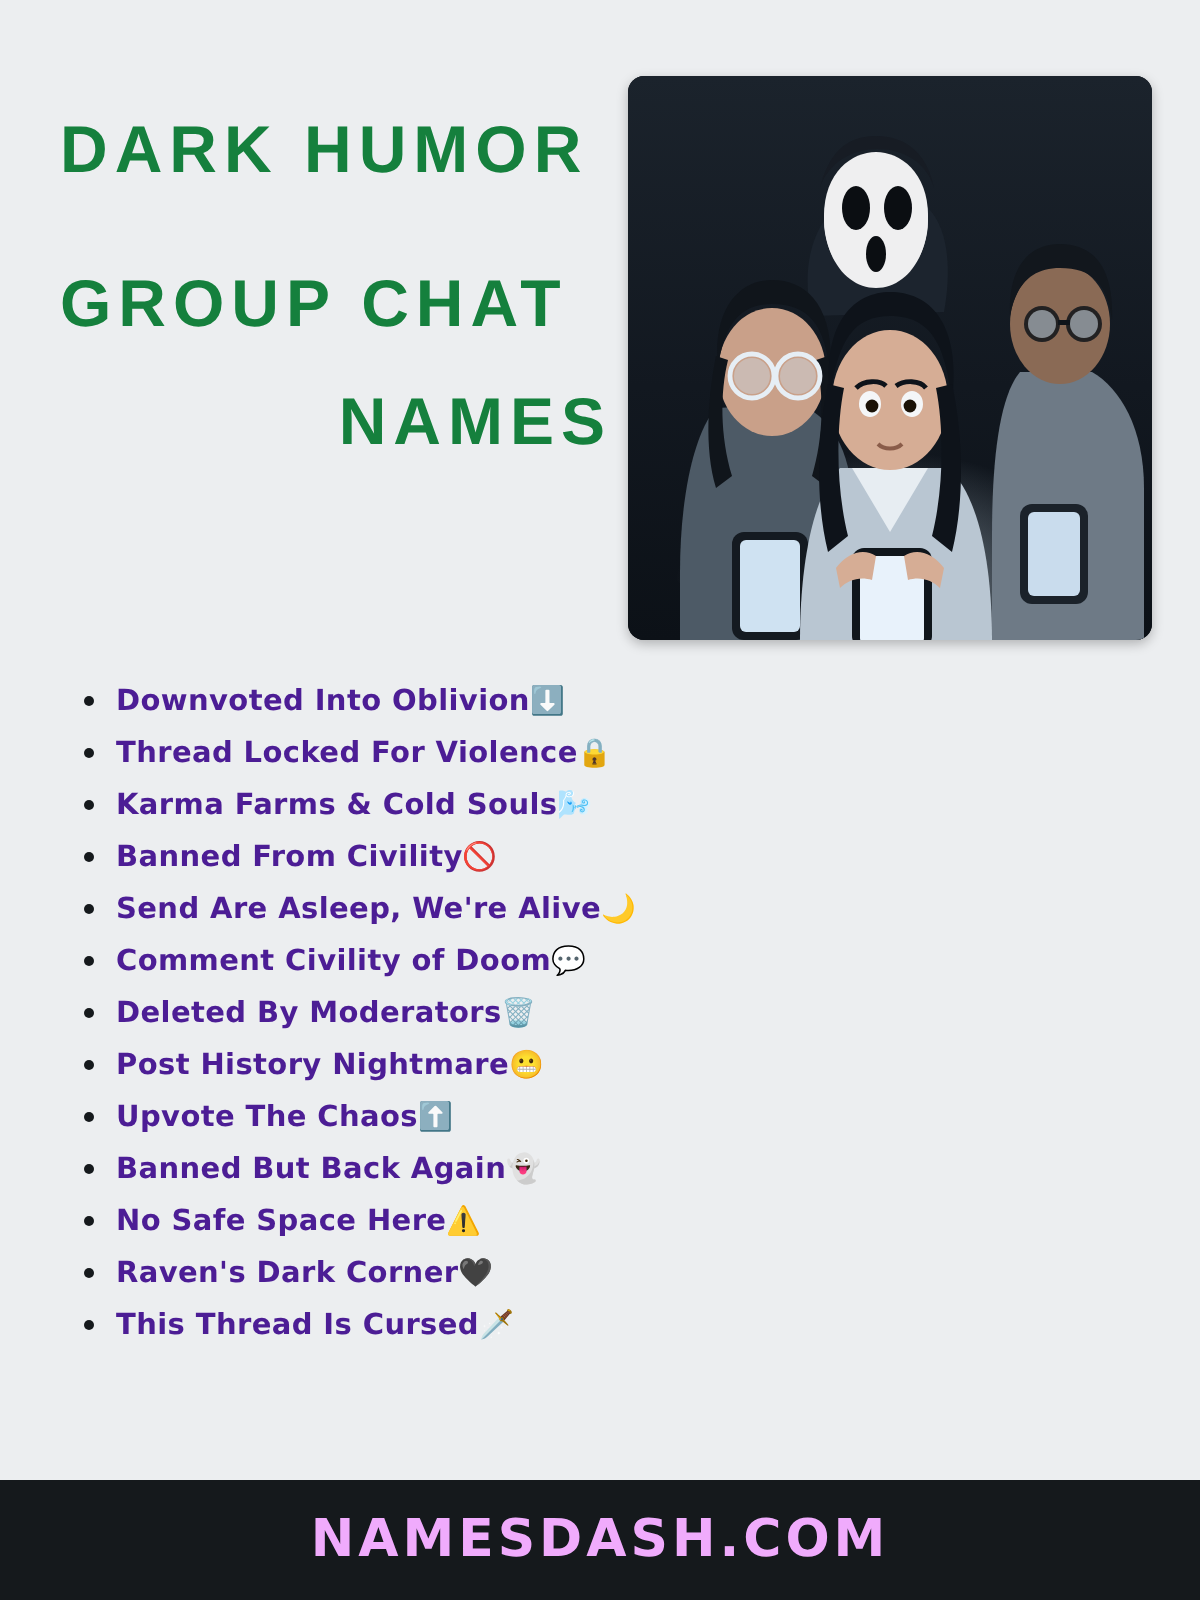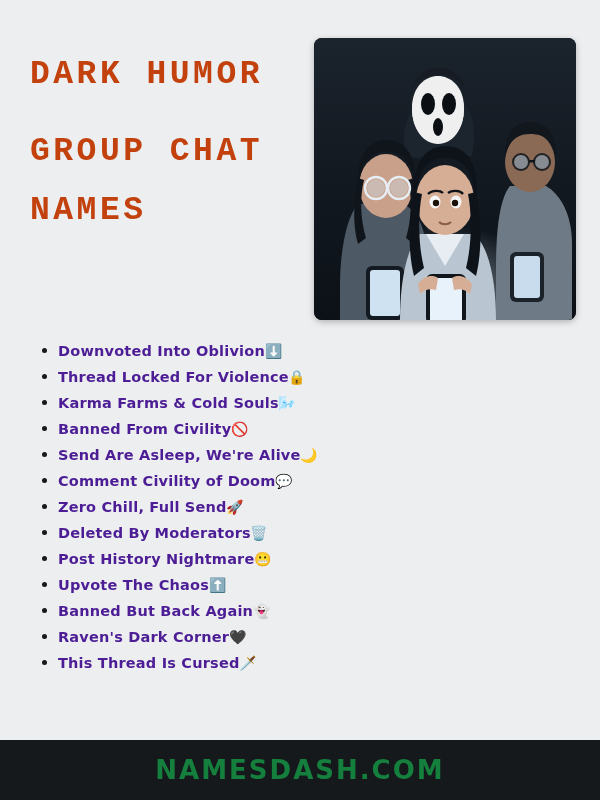--- a/index.html
+++ b/index.html
@@ -28,33 +28,33 @@
     padding: 30px 24px 0 24px;
     box-sizing: border-box;
     height: 330px;
   }
   .title-block {
     flex: 1 1 auto;
     padding-top: 28px;
     padding-left: 6px;
   }
   .title-line {
-    font-family: Liberation Mono, monospace;
+    font-family: Liberation Sans, sans-serif;
     font-weight: 900;
-    color: #c2410c;
+    color: #15803d;
     text-transform: uppercase;
     letter-spacing: 3.5px;
     line-height: 1.0;
     margin-bottom: 26px;
     font-size: 33px;
     white-space: nowrap;
   }
   .title-line.l1 { font-size: 33px; }
   .title-line.l2 { font-size: 33px; margin-top: 44px; }
-  .title-line.l3 { font-size: 33px; text-align: left; padding-right: 8px; margin-bottom: 0; }
+  .title-line.l3 { font-size: 33px; text-align: right; padding-right: 8px; margin-bottom: 0; }
 
   .hero {
     width: 262px;
     height: 282px;
     border-radius: 8px;
     overflow: hidden;
     flex: 0 0 auto;
     margin-top: 8px;
     position: relative;
     background: #11161c;
@@ -98,21 +98,21 @@
     width: 600px;
     height: 60px;
     background: #15191c;
     display: flex;
     align-items: center;
     justify-content: center;
   }
   .footer-text {
     font-family: "DejaVu Sans", sans-serif;
     font-weight: 900;
-    color: #15803d;
+    color: #f0abfc;
     letter-spacing: 2px;
     font-size: 26px;
     text-transform: uppercase;
   }
 </style>
 </head>
 <body>
 
 <div class="page">
 
@@ -200,25 +200,25 @@
     </div>
   </div>
 
   <ul class="list">
     <li><span class="bullet"></span><span>Downvoted Into Oblivion</span><span class="emoji">⬇️</span></li>
     <li><span class="bullet"></span><span>Thread Locked For Violence</span><span class="emoji">🔒</span></li>
     <li><span class="bullet"></span><span>Karma Farms &amp; Cold Souls</span><span class="emoji">🌬️</span></li>
     <li><span class="bullet"></span><span>Banned From Civility</span><span class="emoji">🚫</span></li>
     <li><span class="bullet"></span><span>Send Are Asleep, We're Alive</span><span class="emoji">🌙</span></li>
     <li><span class="bullet"></span><span>Comment Civility of Doom</span><span class="emoji">💬</span></li>
-    <li><span class="bullet"></span><span>Zero Chill, Full Send</span><span class="emoji">🚀</span></li>
     <li><span class="bullet"></span><span>Deleted By Moderators</span><span class="emoji">🗑️</span></li>
     <li><span class="bullet"></span><span>Post History Nightmare</span><span class="emoji">😬</span></li>
     <li><span class="bullet"></span><span>Upvote The Chaos</span><span class="emoji">⬆️</span></li>
     <li><span class="bullet"></span><span>Banned But Back Again</span><span class="emoji">👻</span></li>
+    <li><span class="bullet"></span><span>No Safe Space Here</span><span class="emoji">⚠️</span></li>
     <li><span class="bullet"></span><span>Raven's Dark Corner</span><span class="emoji">🖤</span></li>
     <li><span class="bullet"></span><span>This Thread Is Cursed</span><span class="emoji">🗡️</span></li>
   </ul>
 
   <div class="footer">
     <div class="footer-text">NAMESDASH.COM</div>
   </div>
 </div>
 
 </body></html>

